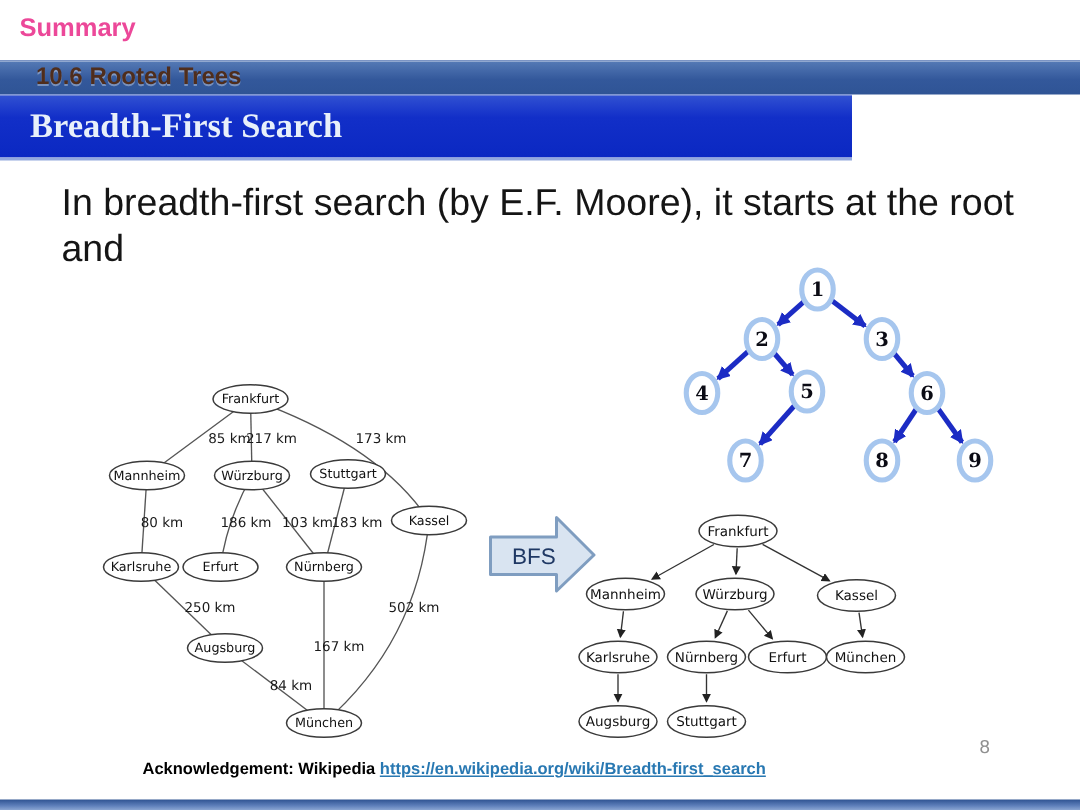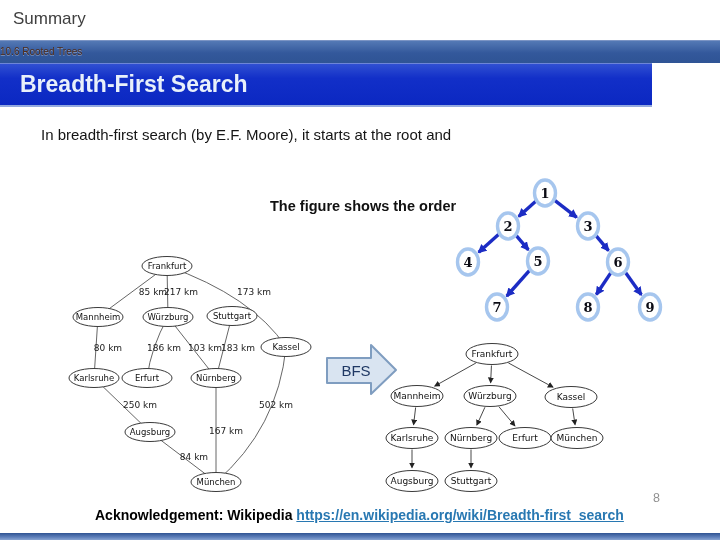--- a/index.html
+++ b/index.html
@@ -1,52 +1,52 @@
 <!DOCTYPE html>
 <html><head>
 <meta charset="utf-8">
 <style>
   html,body{margin:0;padding:0;background:#e8e8e8;}
   .slide{
     position:relative;width:720px;height:540px;background:#ffffff;
     overflow:hidden;font-family:"Liberation Sans",sans-serif;
   }
   .eyebrow{
-    position:absolute;left:13px;top:9px;font-size:17px;font-weight:normal;color:#404040;
+    position:absolute;left:13px;top:9px;font-size:17px;font-weight:bold;color:#ec4899;
   }
   .section-bar{
     position:absolute;left:0;top:40px;width:720px;height:23px;
     background:linear-gradient(180deg,#5479b5 0%,#33589b 55%,#2f5495 100%);
     border-top:1px solid #7b94c4;box-sizing:border-box;
   }
   .section-label{
-    padding-left:0;line-height:22px;font-size:10px;font-weight:normal;
+    padding-left:24px;line-height:22px;font-size:16px;font-weight:bold;
     color:#4f2d1c;text-shadow:0 1px 0 rgba(255,255,255,0.35);
   }
   .title-bar{
-    position:absolute;left:0;top:63px;width:652px;height:44px;
+    position:absolute;left:0;top:63px;width:568px;height:44px;
     background:linear-gradient(180deg,#3050d2 0%,#122fc8 35%,#0b28c2 100%);
-    border-top:1px solid #6d85d8;border-bottom:2px solid #93a9de;box-sizing:border-box;
+    border-top:1px solid #6d85d8;border-bottom:2px solid #93a9de;box-sizing:border-box;font-family:Liberation Serif, serif;
   }
   .title-label{
     padding-left:20px;line-height:40px;font-size:23px;font-weight:600;color:#e8f0fa;
   }
   .paragraph{
     position:absolute;left:41px;top:120px;width:660px;
-    font-size:15px;line-height:30.5px;color:#151515;font-weight:500;
+    font-size:25px;line-height:30.5px;color:#151515;font-weight:500;
   }
   .caption{
     position:absolute;left:270px;top:197px;
     font-size:14.5px;font-weight:bold;line-height:18.5px;color:#111;
   }
   #diagram-svg{
     position:absolute;left:0;top:0;width:720px;height:540px;pointer-events:none;
   }
   .footer{
-    position:absolute;left:95px;top:507px;font-size:14px;font-weight:bold;color:#000;
+    position:absolute;left:95px;top:507px;font-size:11px;font-weight:bold;color:#000;
     white-space:nowrap;
   }
   .footer a{
     color:#2878b2;text-decoration:underline;pointer-events:auto;
   }
   .page-num{
     position:absolute;left:653px;top:491px;font-size:12.5px;color:#909090;
   }
   .bottom-strip{
     position:absolute;left:0;bottom:0;width:720px;height:7px;
@@ -66,21 +66,20 @@
 
   <div class="title-bar">
     <div class="title-label">Breadth-First Search</div>
   </div>
 
   <div class="paragraph">
     <div>In breadth-first search (by E.F. Moore), it starts at the root and</div>
   </div>
 
   <div class="caption">
-    <div>The figure shows the order</div>
   </div>
 
   <svg id="diagram-svg" viewBox="0 0 720 540">
       <defs>
         <marker id="arrowBlue" markerUnits="userSpaceOnUse" markerWidth="12" markerHeight="12" refX="7.5" refY="4.5" orient="auto">
           <path d="M0,0 L9,4.5 L0,9 Z" fill="#1c2cc4"></path>
         </marker>
         <marker id="arrowBlack" markerUnits="userSpaceOnUse" markerWidth="8" markerHeight="8" refX="5" refY="3" orient="auto">
           <path d="M0,0 L6,3 L0,6 Z" fill="#222"></path>
         </marker>

